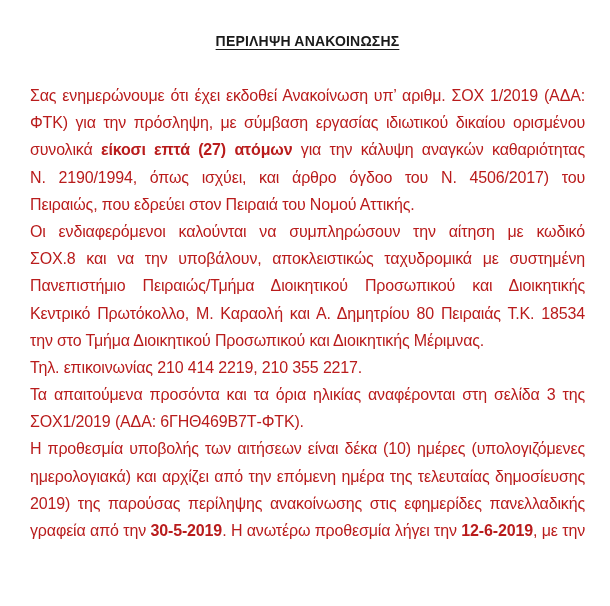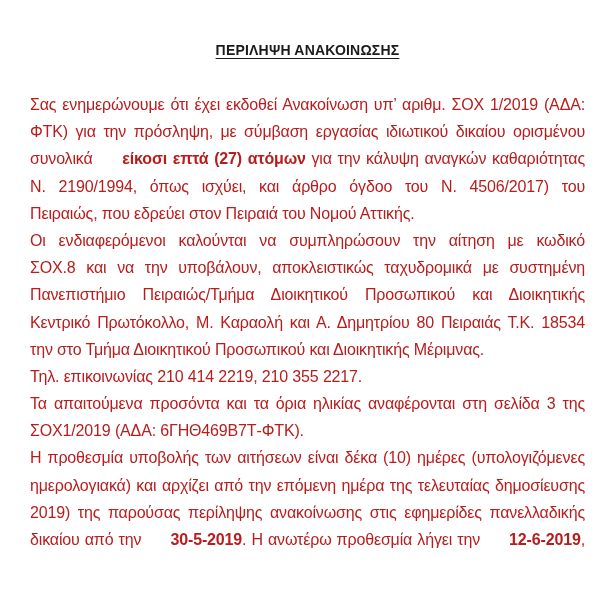--- a/index.html
+++ b/index.html
@@ -9,21 +9,21 @@
   }
   .page {
     position: relative;
     width: 610px;
     height: 606px;
     background: #ffffff;
     color: #1c1c1c;
     font-family: "Liberation Sans", "DejaVu Sans", sans-serif;
     overflow: hidden;
     box-sizing: border-box;
-    padding: 12px 25px 0 30px;
+    padding: 3px 25px 0 30px;
   }
   .doc-title {
     margin-top: 30px;
     text-align: center;
     font-size: 14px;
     font-weight: bold;
     letter-spacing: 0.2px;
     text-decoration: underline;
     text-underline-offset: 3px;
     color: #1a1a1a;
@@ -44,21 +44,20 @@
     text-align: justify;
     text-align-last: justify;
     color: #b91c1c;
   }
   .line.last {
     text-align: left;
     text-align-last: left;
   }
   .bold {
     font-weight: bold;
-    margin-left: 24px;
   }
 </style>
 </head>
 <body>
 
 <div class="page">
   <div class="doc-title">ΠΕΡΙΛΗΨΗ ΑΝΑΚΟΙΝΩΣΗΣ</div>
   <div class="doc-body">
       <div class="para">
         <div class="line"><span>Σας ενημερώνουμε ότι έχει εκδοθεί Ανακοίνωση υπ’ αριθμ. ΣΟΧ 1/2019 (ΑΔΑ: 6ΓΗΘ469Β7Τ-</span></div>
@@ -80,16 +79,16 @@
         <div class="line last"><span>Τηλ. επικοινωνίας 210 414 2219, 210 355 2217.</span></div>
       </div>
       <div class="para">
         <div class="line"><span>Τα απαιτούμενα προσόντα και τα όρια ηλικίας αναφέρονται στη σελίδα 3 της Ανακοίνωσης</span></div>
         <div class="line last"><span>ΣΟΧ1/2019 (ΑΔΑ: 6ΓΗΘ469Β7Τ-ΦΤΚ).</span></div>
       </div>
       <div class="para">
         <div class="line"><span>Η προθεσμία υποβολής των αιτήσεων είναι δέκα (10) ημέρες (υπολογιζόμενες</span></div>
         <div class="line"><span>ημερολογιακά) και αρχίζει από την επόμενη ημέρα της τελευταίας δημοσίευσης (29-5-</span></div>
         <div class="line"><span>2019) της παρούσας περίληψης ανακοίνωσης στις εφημερίδες πανελλαδικής κυκλοφορίας,</span></div>
-        <div class="line"><span>δικαίου από την </span><span class="bold">30-5-2019</span><span>. Η ανωτέρω προθεσμία λήγει την </span><span class="bold">12-6-2019</span><span>, με την παρέλευση</span></div>
+        <div class="line"><span>γραφεία από την </span><span class="bold">30-5-2019</span><span>. Η ανωτέρω προθεσμία λήγει την </span><span class="bold">12-6-2019</span><span>, με την παρέλευση</span></div>
       </div>
     </div>
 </div>
 
 </body></html>

